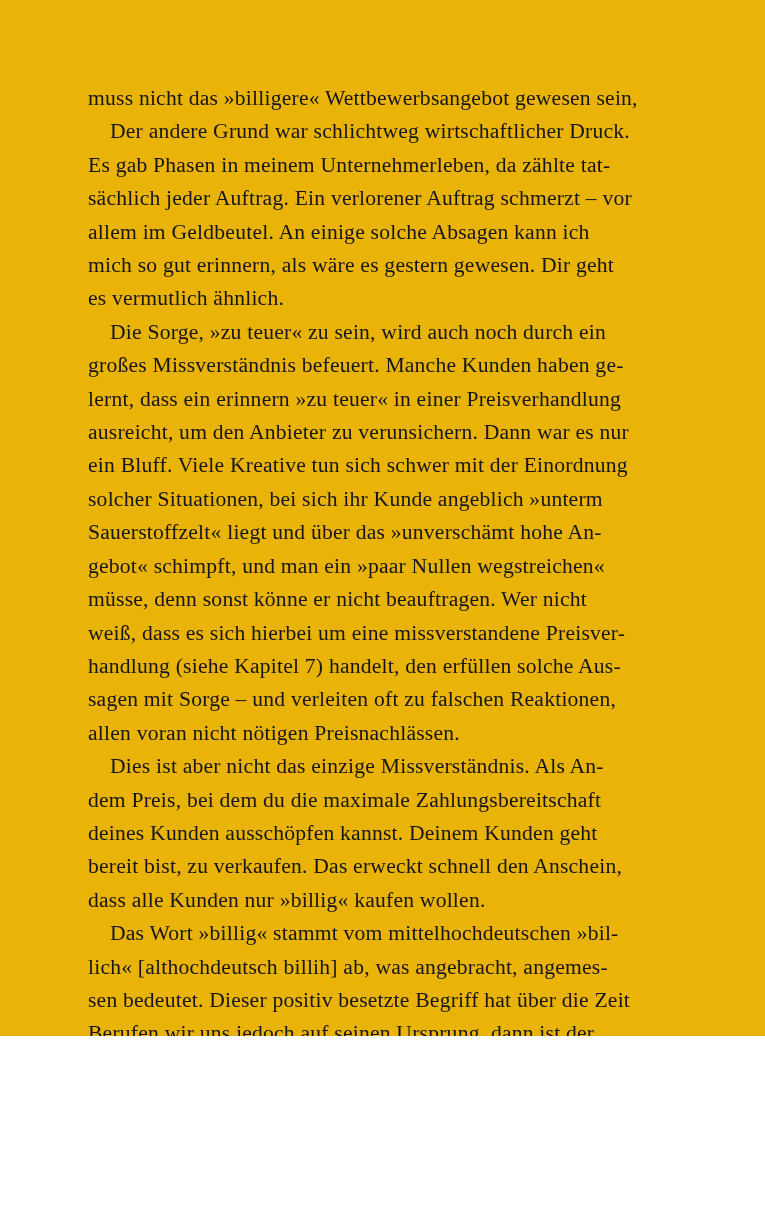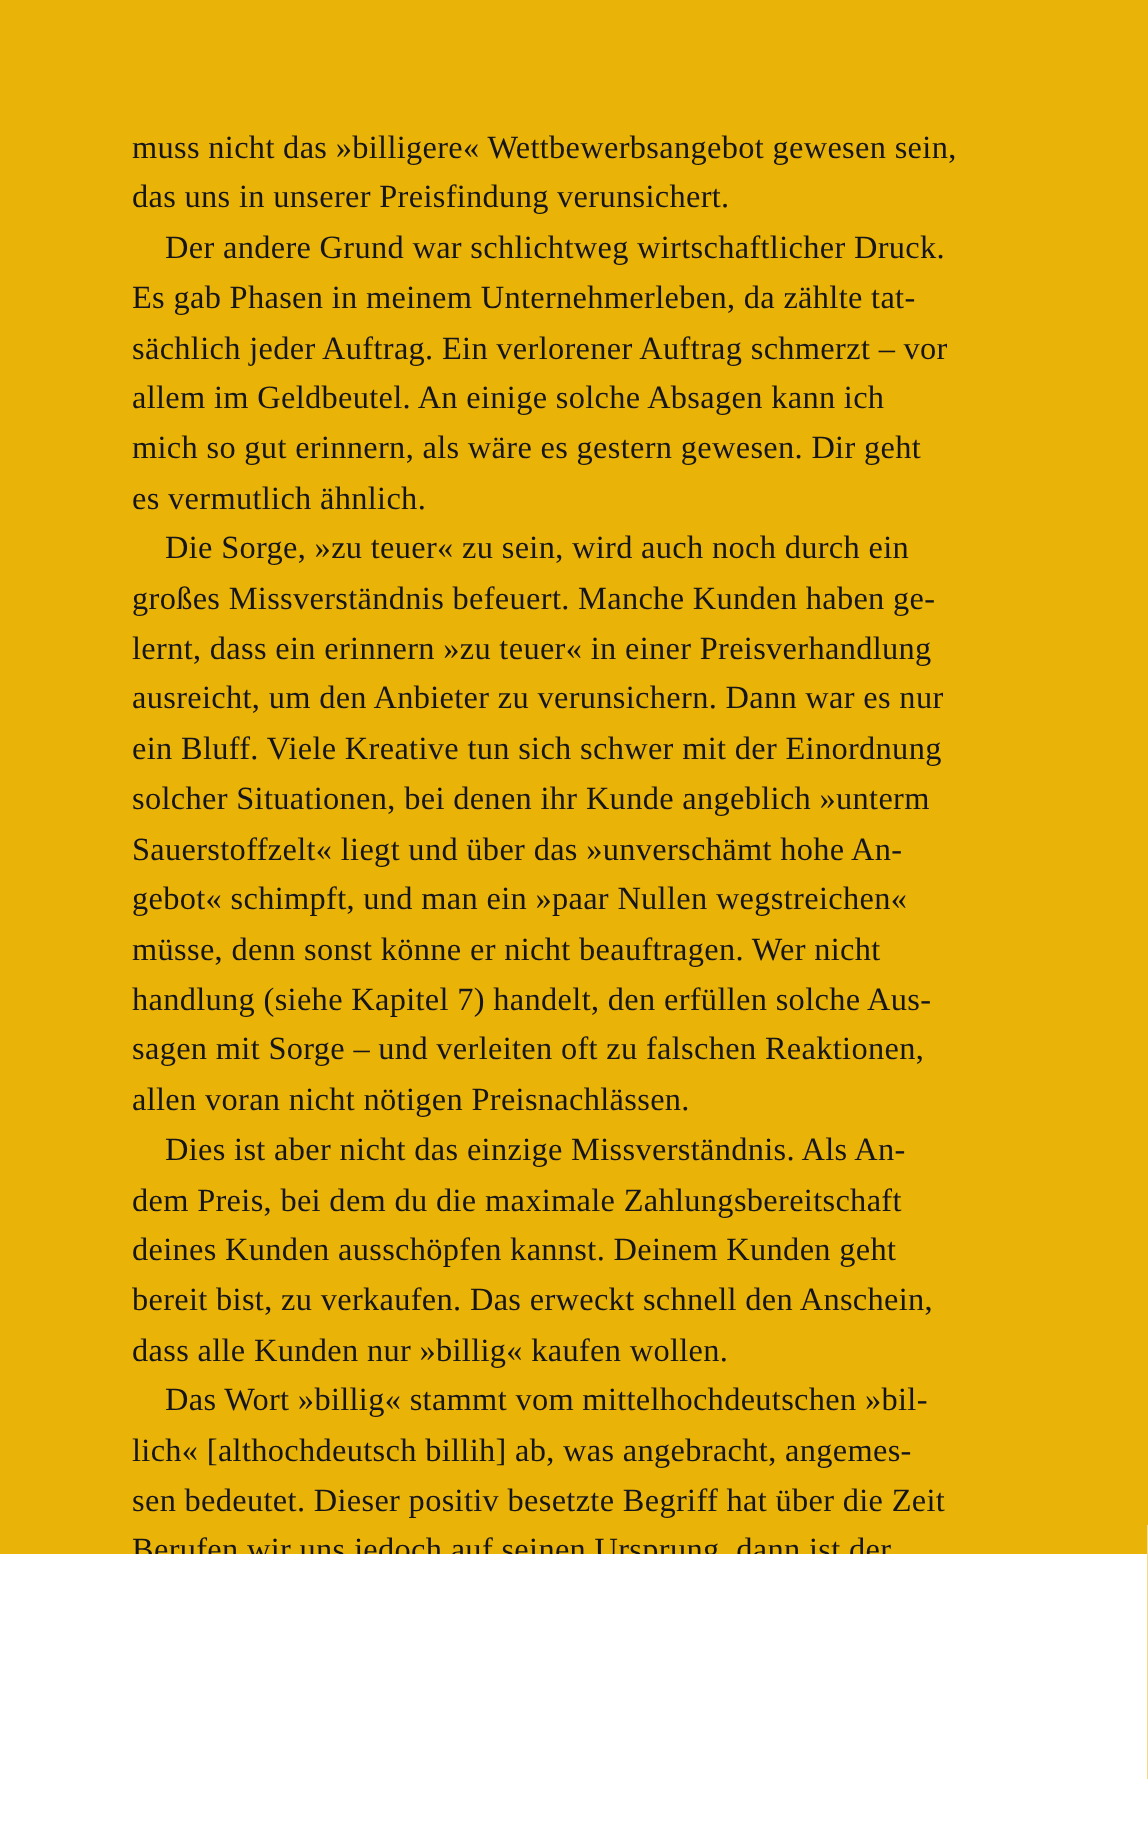--- a/index.html
+++ b/index.html
@@ -55,40 +55,40 @@
 </style>
 </head>
 <body>
 
 <div class="page">
 
   <div class="text-block">
 
   <p class="para">
         <span class="line">muss nicht das »billigere« Wettbewerbsangebot gewesen sein,</span>
-        <span class="line">das uns in unserer Preisfindung verunsichert.</span>
       </p>
       <p class="para">
         <span class="line indent">Der andere Grund war schlichtweg wirtschaftlicher Druck.</span>
         <span class="line">Es gab Phasen in meinem Unternehmerleben, da zählte tat-</span>
         <span class="line">sächlich jeder Auftrag. Ein verlorener Auftrag schmerzt – vor</span>
         <span class="line">allem im Geldbeutel. An einige solche Absagen kann ich</span>
         <span class="line">mich so gut erinnern, als wäre es gestern gewesen. Dir geht</span>
         <span class="line">es vermutlich ähnlich.</span>
       </p>
       <p class="para">
         <span class="line indent">Die Sorge, »zu teuer« zu sein, wird auch noch durch ein</span>
         <span class="line">großes Missverständnis befeuert. Manche Kunden haben ge-</span>
         <span class="line">lernt, dass ein erinnern »zu teuer« in einer Preisverhandlung</span>
         <span class="line">ausreicht, um den Anbieter zu verunsichern. Dann war es nur</span>
         <span class="line">ein Bluff. Viele Kreative tun sich schwer mit der Einordnung</span>
-        <span class="line">solcher Situationen, bei denen ihr Kunde angeblich »unterm</span>
+        <span class="line">solcher Situationen, bei sich ihr Kunde angeblich »unterm</span>
         <span class="line">Sauerstoffzelt« liegt und über das »unverschämt hohe An-</span>
         <span class="line">gebot« schimpft, und man ein »paar Nullen wegstreichen«</span>
         <span class="line">müsse, denn sonst könne er nicht beauftragen. Wer nicht</span>
+        <span class="line">weiß, dass es sich hierbei um eine missverstandene Preisver-</span>
         <span class="line">handlung (siehe Kapitel 7) handelt, den erfüllen solche Aus-</span>
         <span class="line">sagen mit Sorge – und verleiten oft zu falschen Reaktionen,</span>
         <span class="line">allen voran nicht nötigen Preisnachlässen.</span>
       </p>
       <p class="para">
         <span class="line indent">Dies ist aber nicht das einzige Missverständnis. Als An-</span>
         <span class="line">dem Preis, bei dem du die maximale Zahlungsbereitschaft</span>
         <span class="line">deines Kunden ausschöpfen kannst. Deinem Kunden geht</span>
         <span class="line">bereit bist, zu verkaufen. Das erweckt schnell den Anschein,</span>
         <span class="line">dass alle Kunden nur »billig« kaufen wollen.</span>

